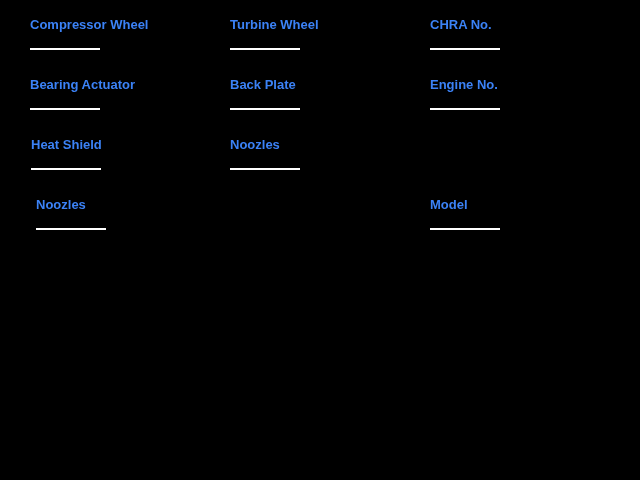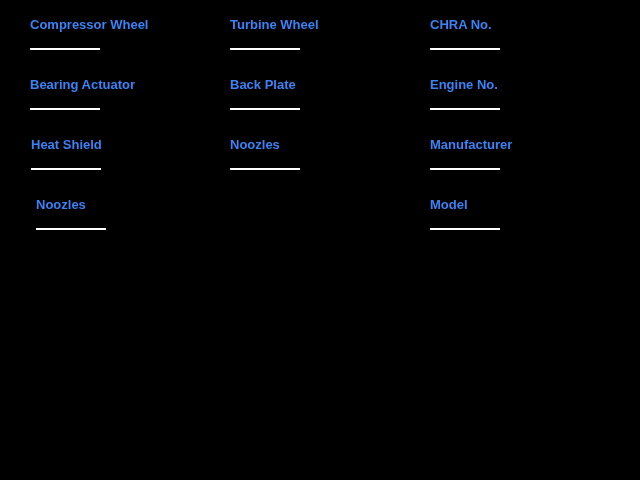--- a/index.html
+++ b/index.html
@@ -112,27 +112,20 @@
       <div class="field-line"></div>
     </div>
   </div>
   <div class="field" style="left:430px; top:77px">
     <div class="field-label">Engine No.</div>
     <div class="field-entry">
       <span class="field-value"></span>
       <div class="field-line"></div>
     </div>
   </div>
-  <div class="field" style="left:430px; top:137px">
-    <div class="field-label">Manufacturer</div>
-    <div class="field-entry">
-      <span class="field-value"></span>
-      <div class="field-line"></div>
-    </div>
-  </div>
   <div class="field" style="left:430px; top:197px">
     <div class="field-label">Model</div>
     <div class="field-entry">
       <span class="field-value"></span>
       <div class="field-line"></div>
     </div>
   </div>
 
 </div>
 

